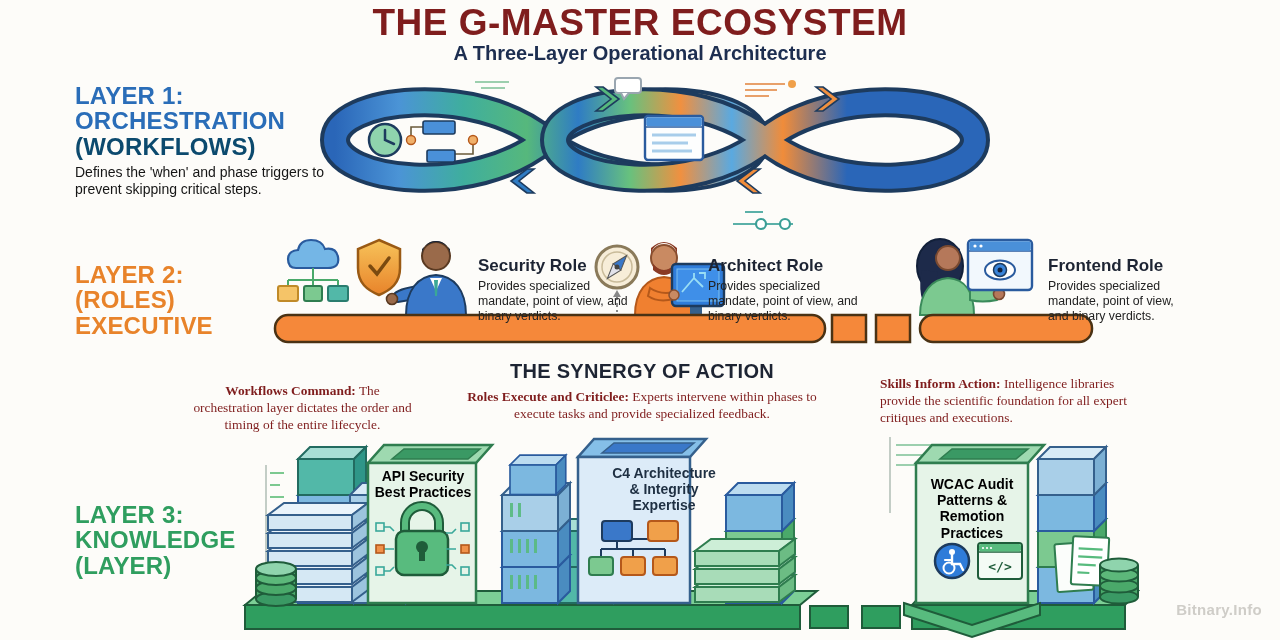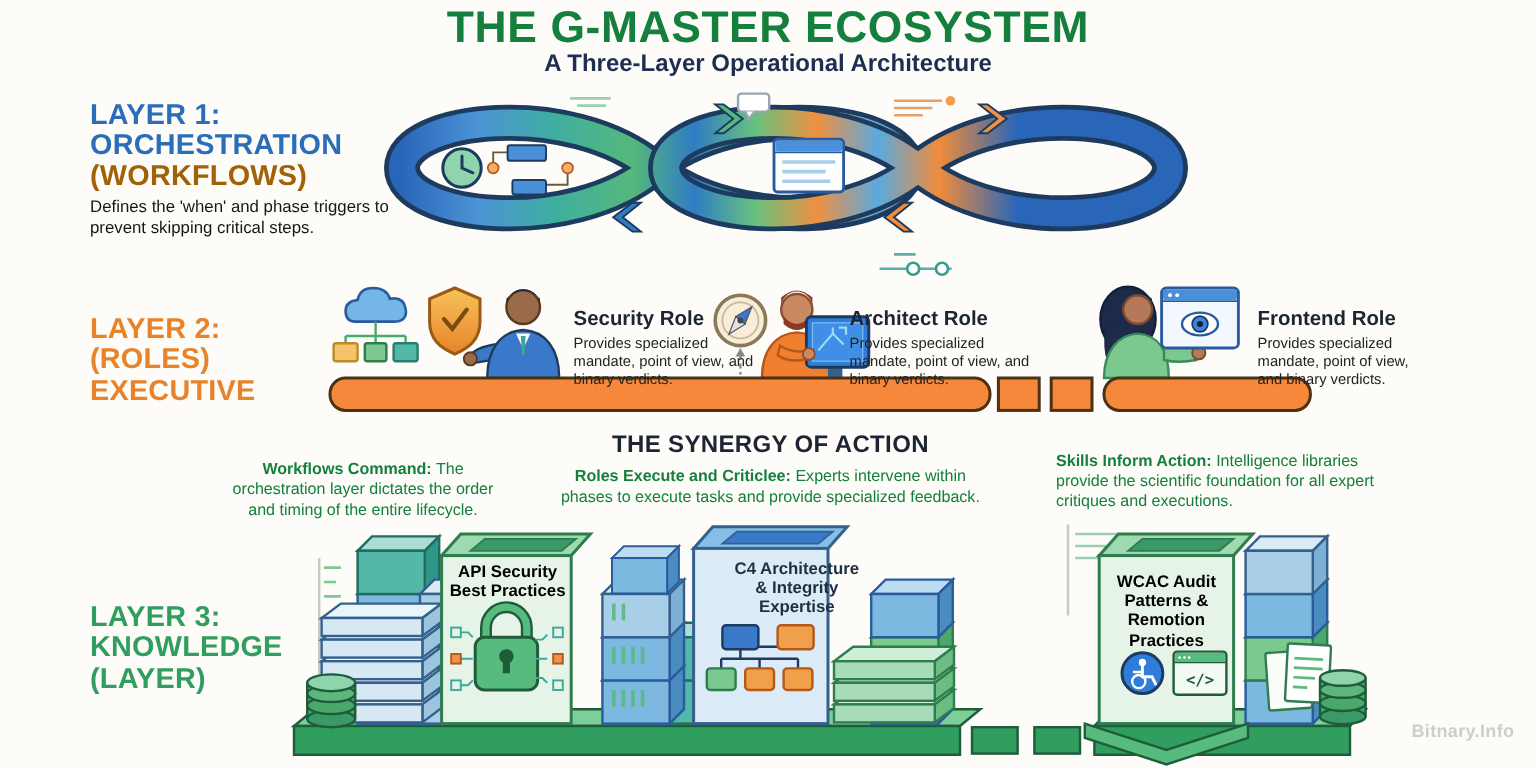--- a/index.html
+++ b/index.html
@@ -1,28 +1,28 @@
 <!DOCTYPE html>
 <html><head>
 <meta charset="utf-8">
 <style>
   html,body{margin:0;padding:0;background:#e8e8e8;}
   .canvas{position:relative;width:1280px;height:640px;background:#fdfcf9;overflow:hidden;
           font-family:"Liberation Sans",sans-serif;color:#1b1b1b;}
   .abs{position:absolute;}
   .hdr-title{width:100%;text-align:center;top:2px;font-size:37px;font-weight:800;
-             letter-spacing:.5px;color:#15803d;}
+             letter-spacing:.5px;color:#7f1d1d;}
   .hdr-sub{width:100%;text-align:center;top:42px;font-size:20px;font-weight:700;color:#1d2e50;}
   .layer-label{font-size:24px;font-weight:800;line-height:1.06;letter-spacing:.2px;}
-  .layer-label .navy{color:#a16207;}
+  .layer-label .navy{color:#0c4a6e;}
   .layer-desc{margin-top:5px;font-size:14px;font-weight:500;line-height:1.22;color:#161616;}
   .role-name{font-size:17px;font-weight:800;color:#1d2433;}
   .role-desc{margin-top:3px;font-size:12.3px;line-height:1.22;color:#232323;}
   .syn-title{font-size:20px;font-weight:800;color:#1d2433;text-align:center;letter-spacing:.3px;}
-  .syn-item{font-size:13.4px;line-height:1.25;color:#15803d;}
+  .syn-item{font-size:13.4px;line-height:1.25;color:#7f1d1d;font-family:Liberation Serif, serif;}
   .syn-item .b{font-weight:800;}
   .ctr{text-align:center;}
   .panel-title{font-size:14px;font-weight:800;line-height:1.16;text-align:center;}
   .pt-green{color:#000000;}
   .pt-blue{color:#1e2f42;margin-left:30px;}
   .watermark{font-size:15px;font-weight:800;color:#cfcdc8;letter-spacing:.3px;}
   svg{display:block;}
   .cube-blue{--f:#7cb8e0;--t:#bcdcf0;--s:#4a8cc0;--k:#2a5b9e;}
   .cube-lblue{--f:#a9cfe8;--t:#d8ebf7;--s:#7cb0d4;--k:#35608c;}
   .cube-green{--f:#7cc990;--t:#b5e4c5;--s:#4aa96a;--k:#2f7d4f;}

